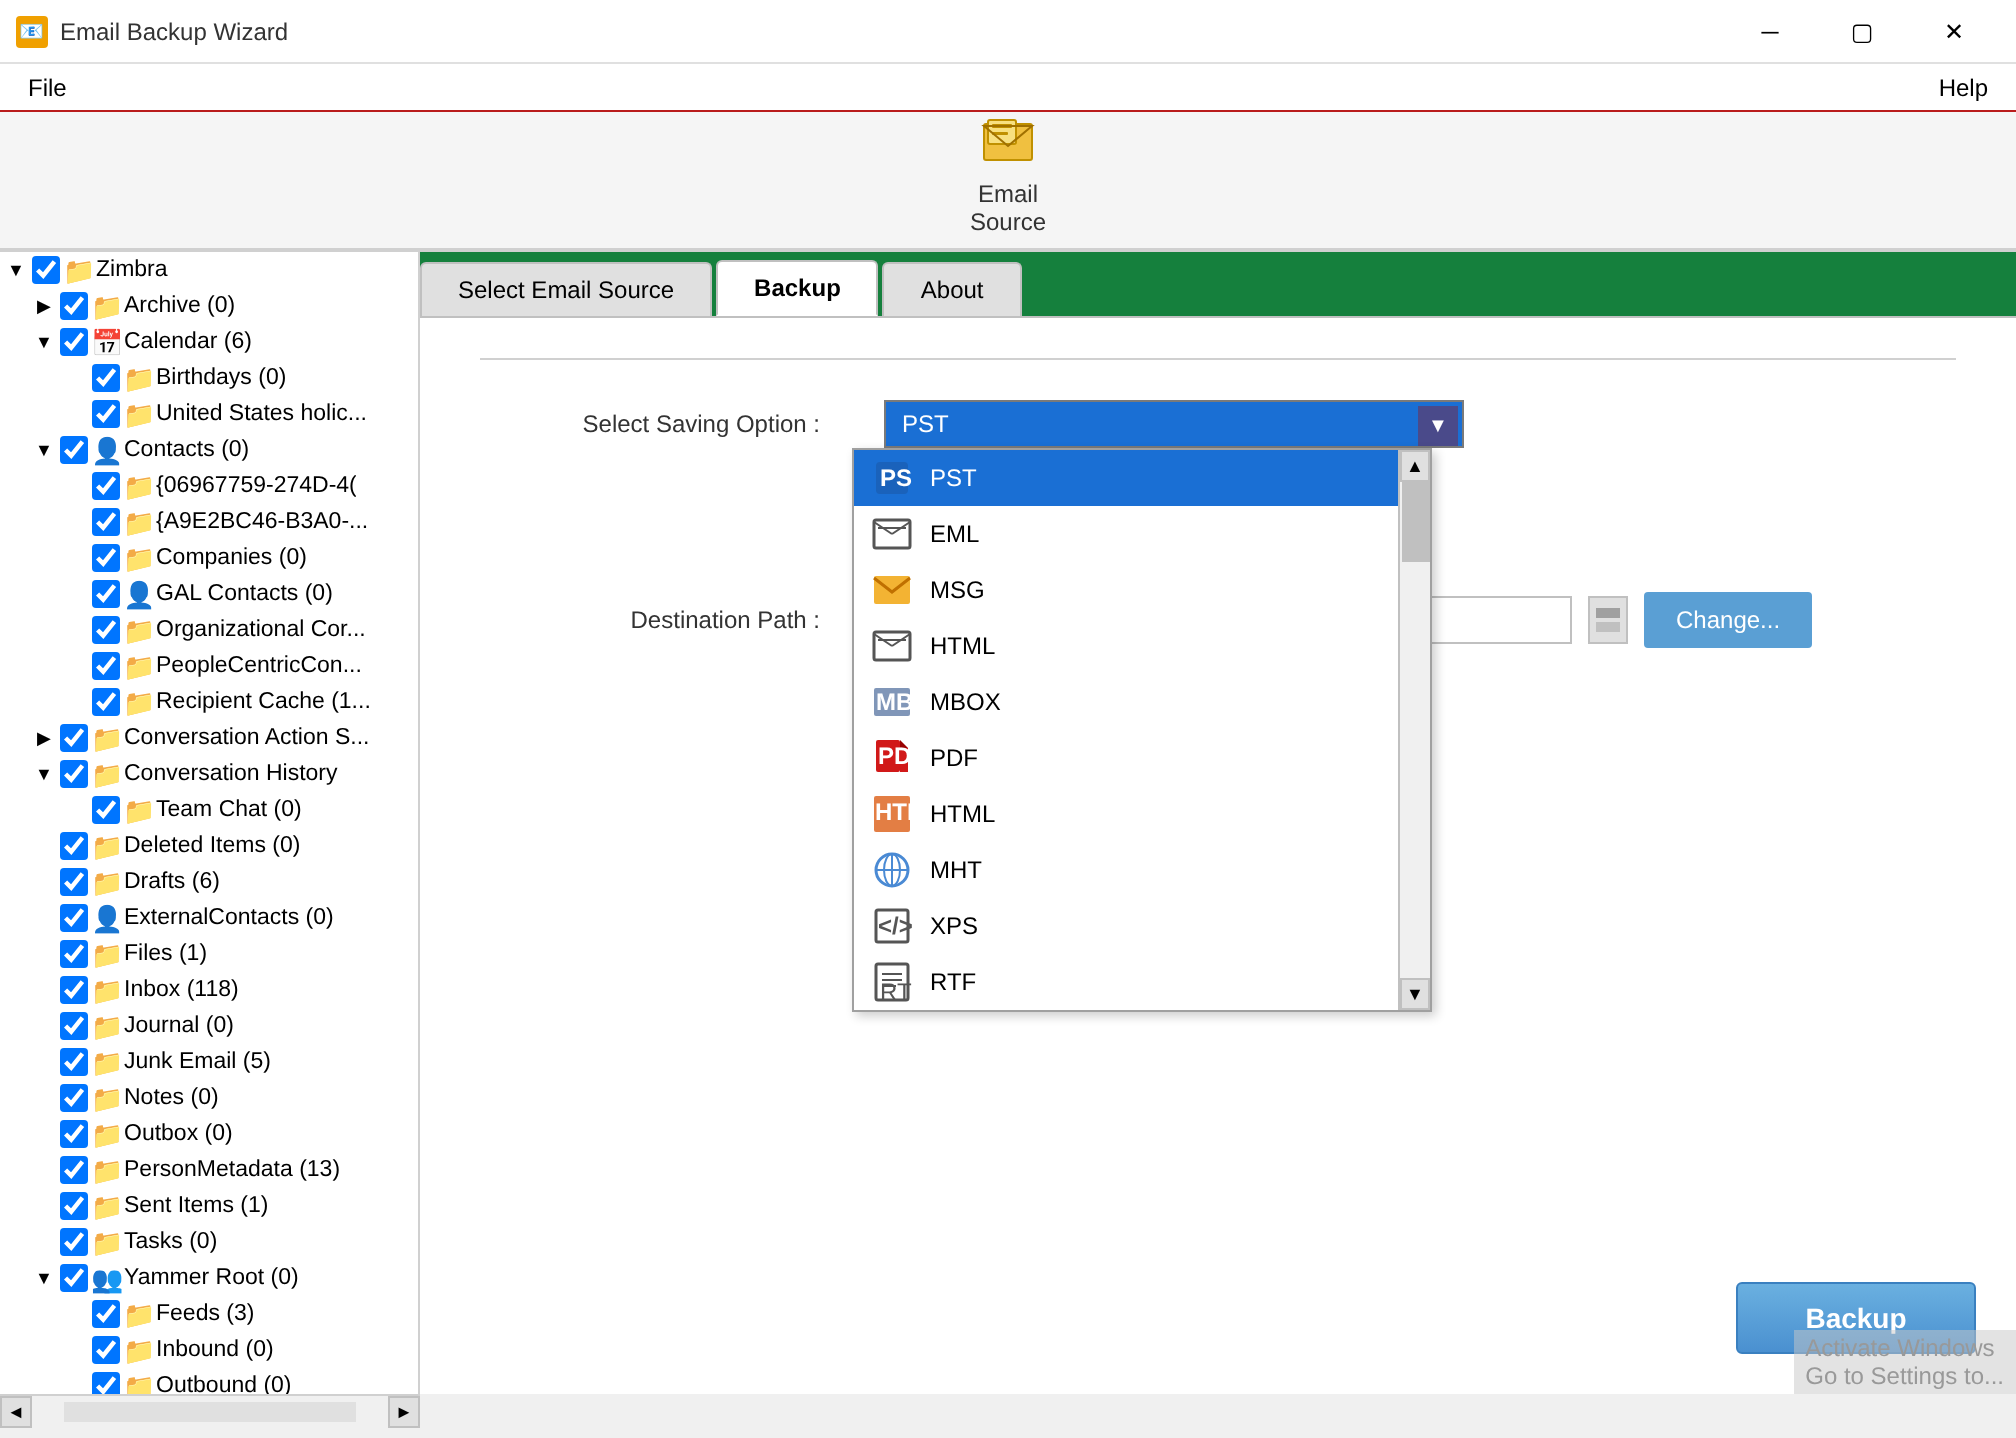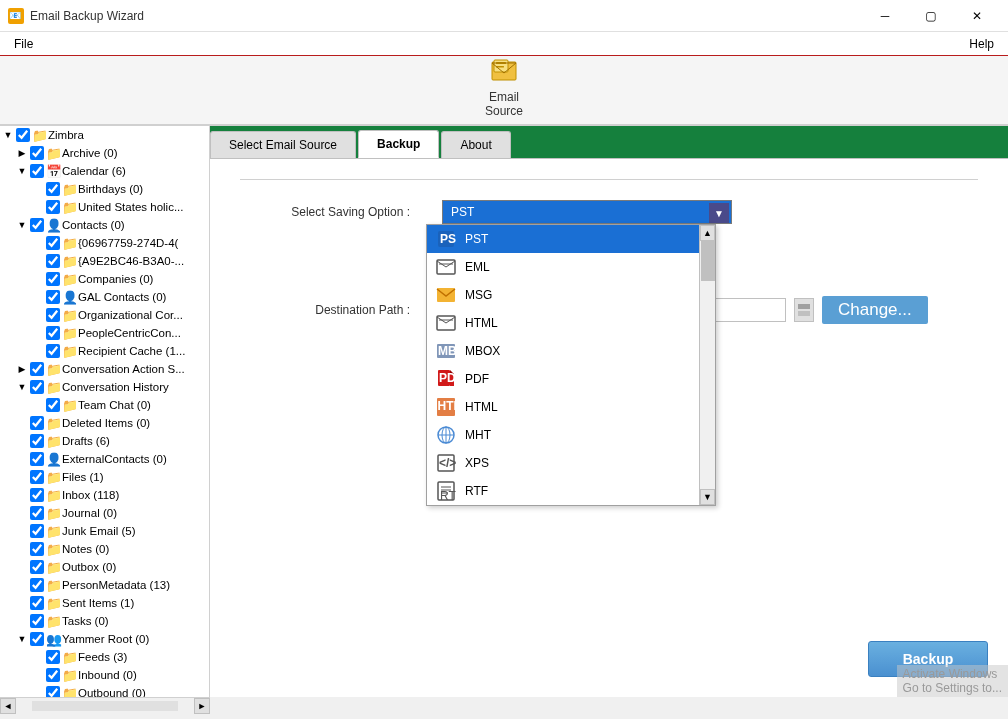--- a/index.html
+++ b/index.html
@@ -239,21 +239,21 @@
       color: #333;
       max-width: 360px;
     }
     .change-btn {
       height: 28px;
       padding: 0 16px;
       background: #5a9fd4;
       color: white;
       border: none;
       cursor: pointer;
-      font-size: 17px;
+      font-size: 12px;
       border-radius: 2px;
     }
     
     
     .advance-row {
       display: flex;
       align-items: center;
       margin-top: 10px;
     }
     .advance-checkbox { margin-right: 6px; cursor: pointer; }

